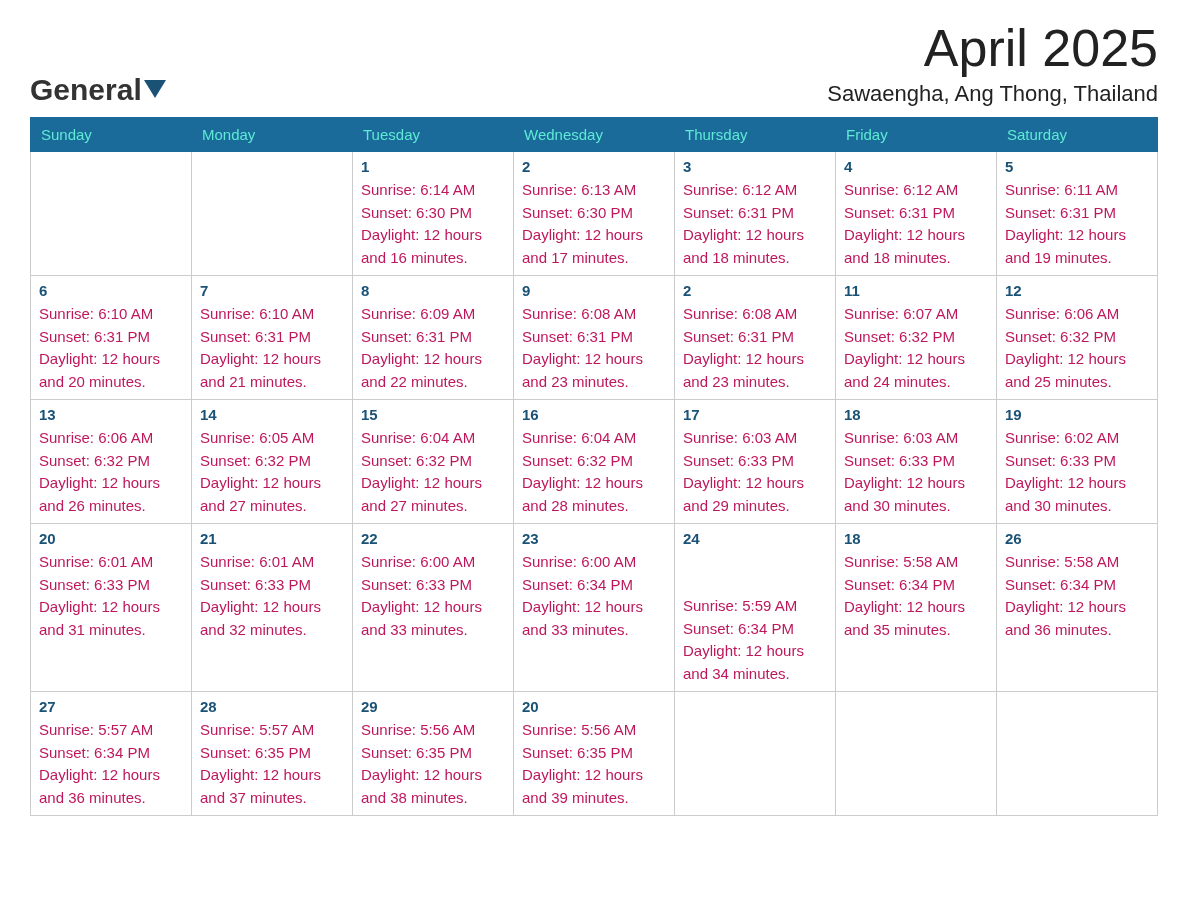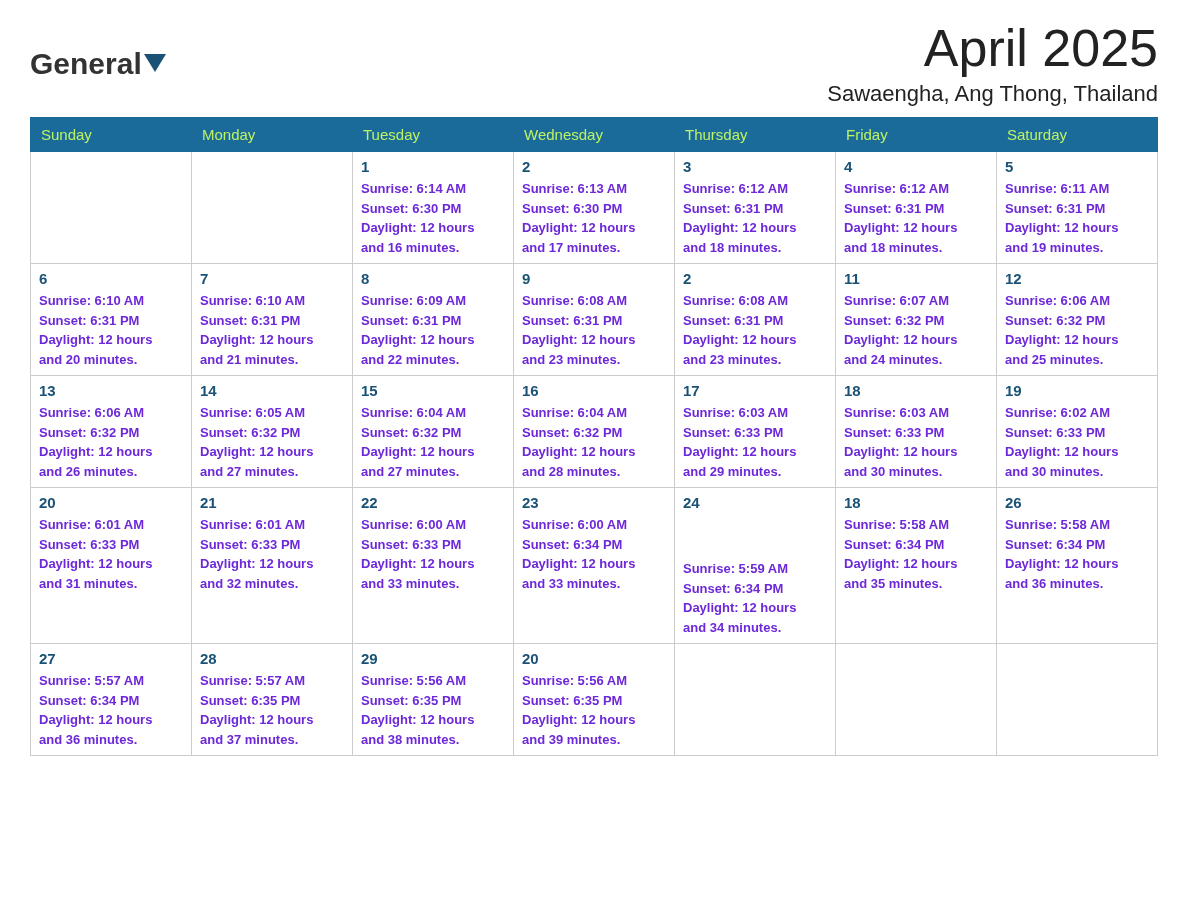--- a/index.html
+++ b/index.html
@@ -6,21 +6,21 @@
     body {
       font-family: Arial, sans-serif;
       background: #fff;
       width: 1188px;
       min-height: 918px;
       padding: 20px 30px;
     }
     .header-area {
       display: flex;
       justify-content: space-between;
-      align-items: center;
+      align-items: flex-end;
       margin-bottom: 10px;
     }
     .title-area {
       text-align: right;
     }
     .month-title {
       font-size: 52px;
       font-weight: normal;
       color: #222;
       line-height: 1.1;
@@ -30,21 +30,21 @@
       color: #222;
       margin-top: 4px;
     }
     .calendar-table {
       width: 100%;
       border-collapse: collapse;
       margin-top: 10px;
     }
     .calendar-table th {
       background-color: #1a6b9a;
-      color: #bef264;
+      color: #5eead4;
       font-size: 15px;
       font-weight: normal;
       padding: 8px 10px;
       text-align: left;
       border: 1px solid #1a6b9a;
     }
     .calendar-table td {
       border: 1px solid #ccc;
       vertical-align: top;
       padding: 6px 8px;
@@ -52,24 +52,23 @@
       min-height: 100px;
     }
     .day-number {
       font-size: 15px;
       font-weight: bold;
       color: #1a5276;
       display: block;
       margin-bottom: 4px;
     }
     .day-info {
-      font-size: 13px;
-      color: #6d28d9;
+      font-size: 15px;
+      color: #be185d;
       line-height: 1.5;
-      font-weight: bold;
     }
     .empty-cell {
       background: #fff;
     }
     .logo-main {
       font-size: 30px;
       font-weight: bold;
       color: #333;
       display: flex;
       align-items: center;

